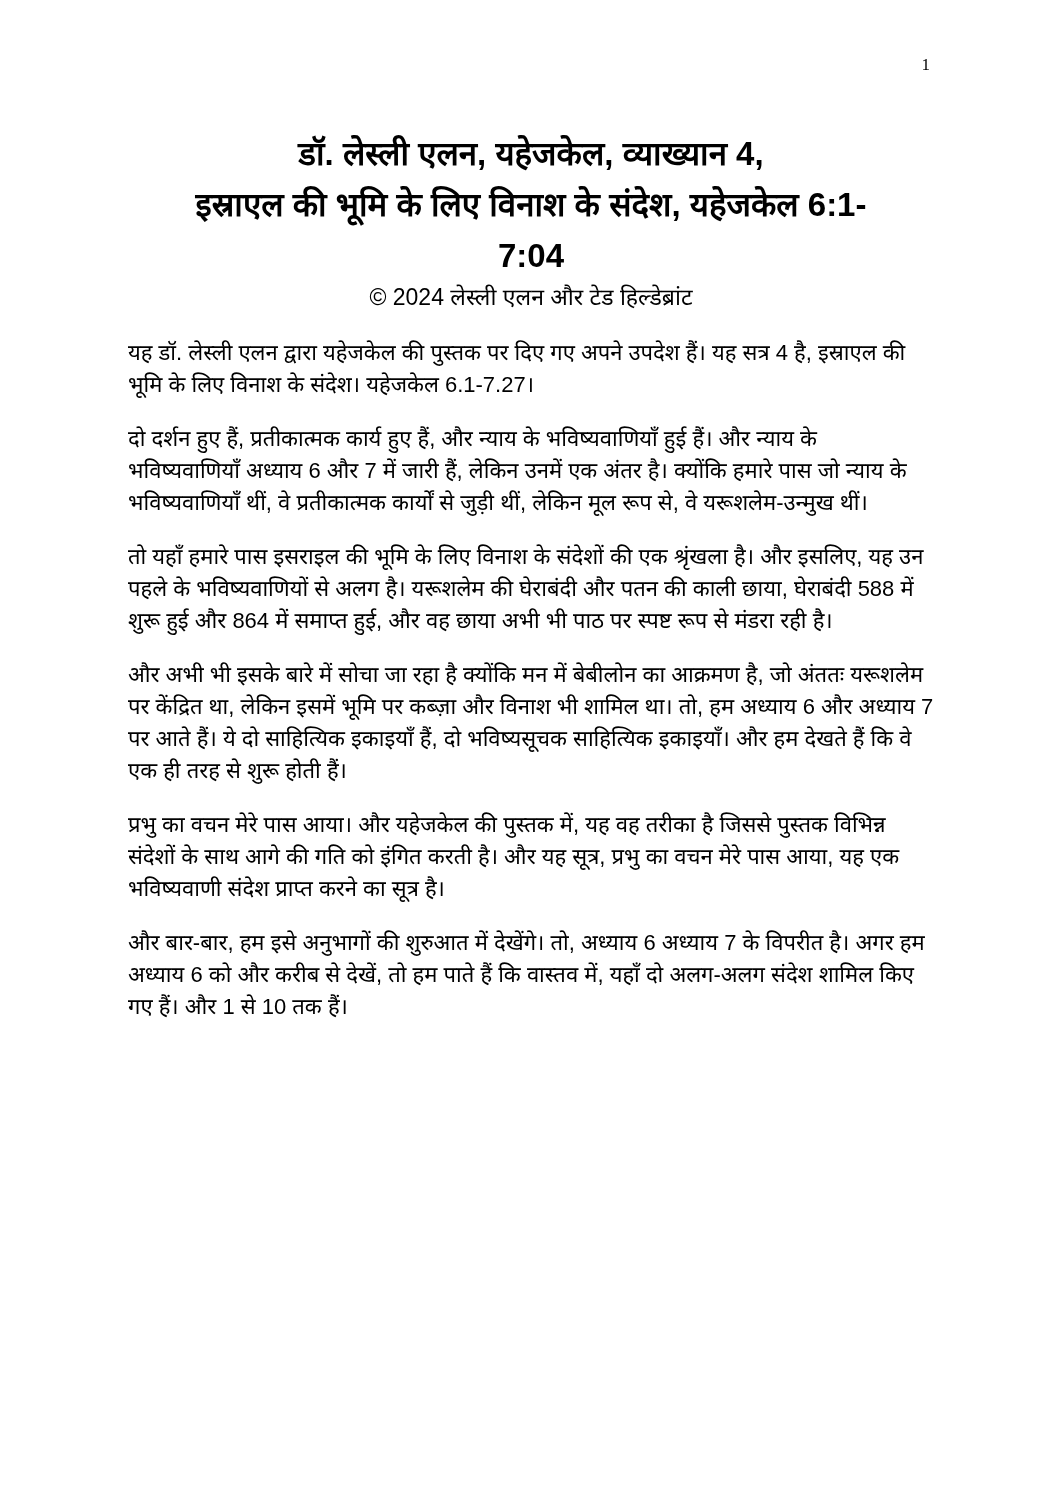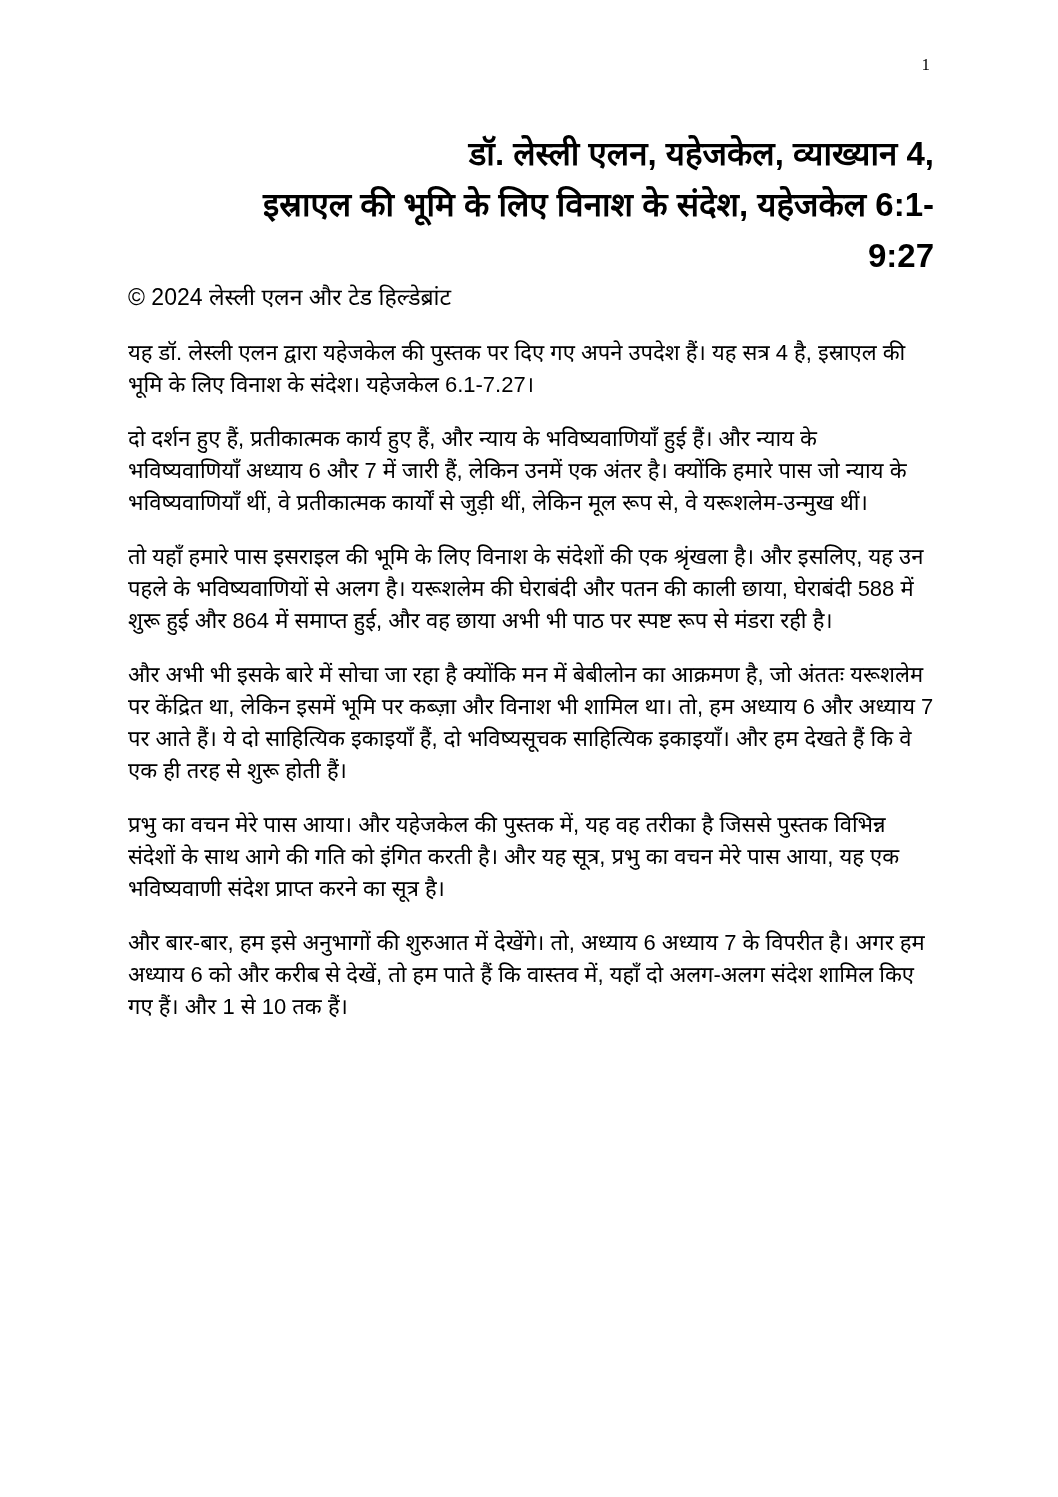--- a/index.html
+++ b/index.html
@@ -26,30 +26,31 @@
     font-size: 17px;
     line-height: 20px;
   }
   .content {
     width: 806px;
     margin-left: 128px;
     margin-right: 124px;
   }
   h1.doc-title {
     margin: 53px 0 0 0;
-    text-align: right;
+    text-align: center;
     font-weight: bold;
     font-size: 33px;
     line-height: 51px;
     letter-spacing: 0;
   }
   .title-line {
     display: block;
   }
   .copyright {
+    text-align: center;
     font-size: 23px;
     line-height: 30px;
     margin-top: 1px;
     font-weight: normal;
   }
   .doc-body {
     margin-top: 25px;
   }
   .doc-body p {
     margin: 8px 0 22px 0;
@@ -64,21 +65,21 @@
 
 <div class="page">
 
   <div class="page-number">1</div>
 
   <div class="content">
 
     <h1 class="doc-title">
       <span class="title-line">डॉ. लेस्ली एलन, यहेजकेल, व्याख्यान 4,</span>
       <span class="title-line">इस्राएल की भूमि के लिए विनाश के संदेश, यहेजकेल 6:1-</span>
-      <span class="title-line">9:27</span>
+      <span class="title-line">7:04</span>
     </h1>
 
     <div class="copyright">© 2024 लेस्ली एलन और टेड हिल्डेब्रांट</div>
 
     <div class="doc-body">
       <p>यह डॉ. लेस्ली एलन द्वारा यहेजकेल की पुस्तक पर दिए गए अपने उपदेश हैं। यह सत्र 4 है, इस्राएल की भूमि के लिए विनाश के संदेश। यहेजकेल 6.1-7.27।</p>
       <p>दो दर्शन हुए हैं, प्रतीकात्मक कार्य हुए हैं, और न्याय के भविष्यवाणियाँ हुई हैं। और न्याय के भविष्यवाणियाँ अध्याय 6 और 7 में जारी हैं, लेकिन उनमें एक अंतर है। क्योंकि हमारे पास जो न्याय के भविष्यवाणियाँ थीं, वे प्रतीकात्मक कार्यों से जुड़ी थीं, लेकिन मूल रूप से, वे यरूशलेम-उन्मुख थीं।</p>
       <p>तो यहाँ हमारे पास इसराइल की भूमि के लिए विनाश के संदेशों की एक श्रृंखला है। और इसलिए, यह उन पहले के भविष्यवाणियों से अलग है। यरूशलेम की घेराबंदी और पतन की काली छाया, घेराबंदी 588 में शुरू हुई और 864 में समाप्त हुई, और वह छाया अभी भी पाठ पर स्पष्ट रूप से मंडरा रही है।</p>
       <p>और अभी भी इसके बारे में सोचा जा रहा है क्योंकि मन में बेबीलोन का आक्रमण है, जो अंततः यरूशलेम पर केंद्रित था, लेकिन इसमें भूमि पर कब्ज़ा और विनाश भी शामिल था। तो, हम अध्याय 6 और अध्याय 7 पर आते हैं। ये दो साहित्यिक इकाइयाँ हैं, दो भविष्यसूचक साहित्यिक इकाइयाँ। और हम देखते हैं कि वे एक ही तरह से शुरू होती हैं।</p>
       <p>प्रभु का वचन मेरे पास आया। और यहेजकेल की पुस्तक में, यह वह तरीका है जिससे पुस्तक विभिन्न संदेशों के साथ आगे की गति को इंगित करती है। और यह सूत्र, प्रभु का वचन मेरे पास आया, यह एक भविष्यवाणी संदेश प्राप्त करने का सूत्र है।</p>

